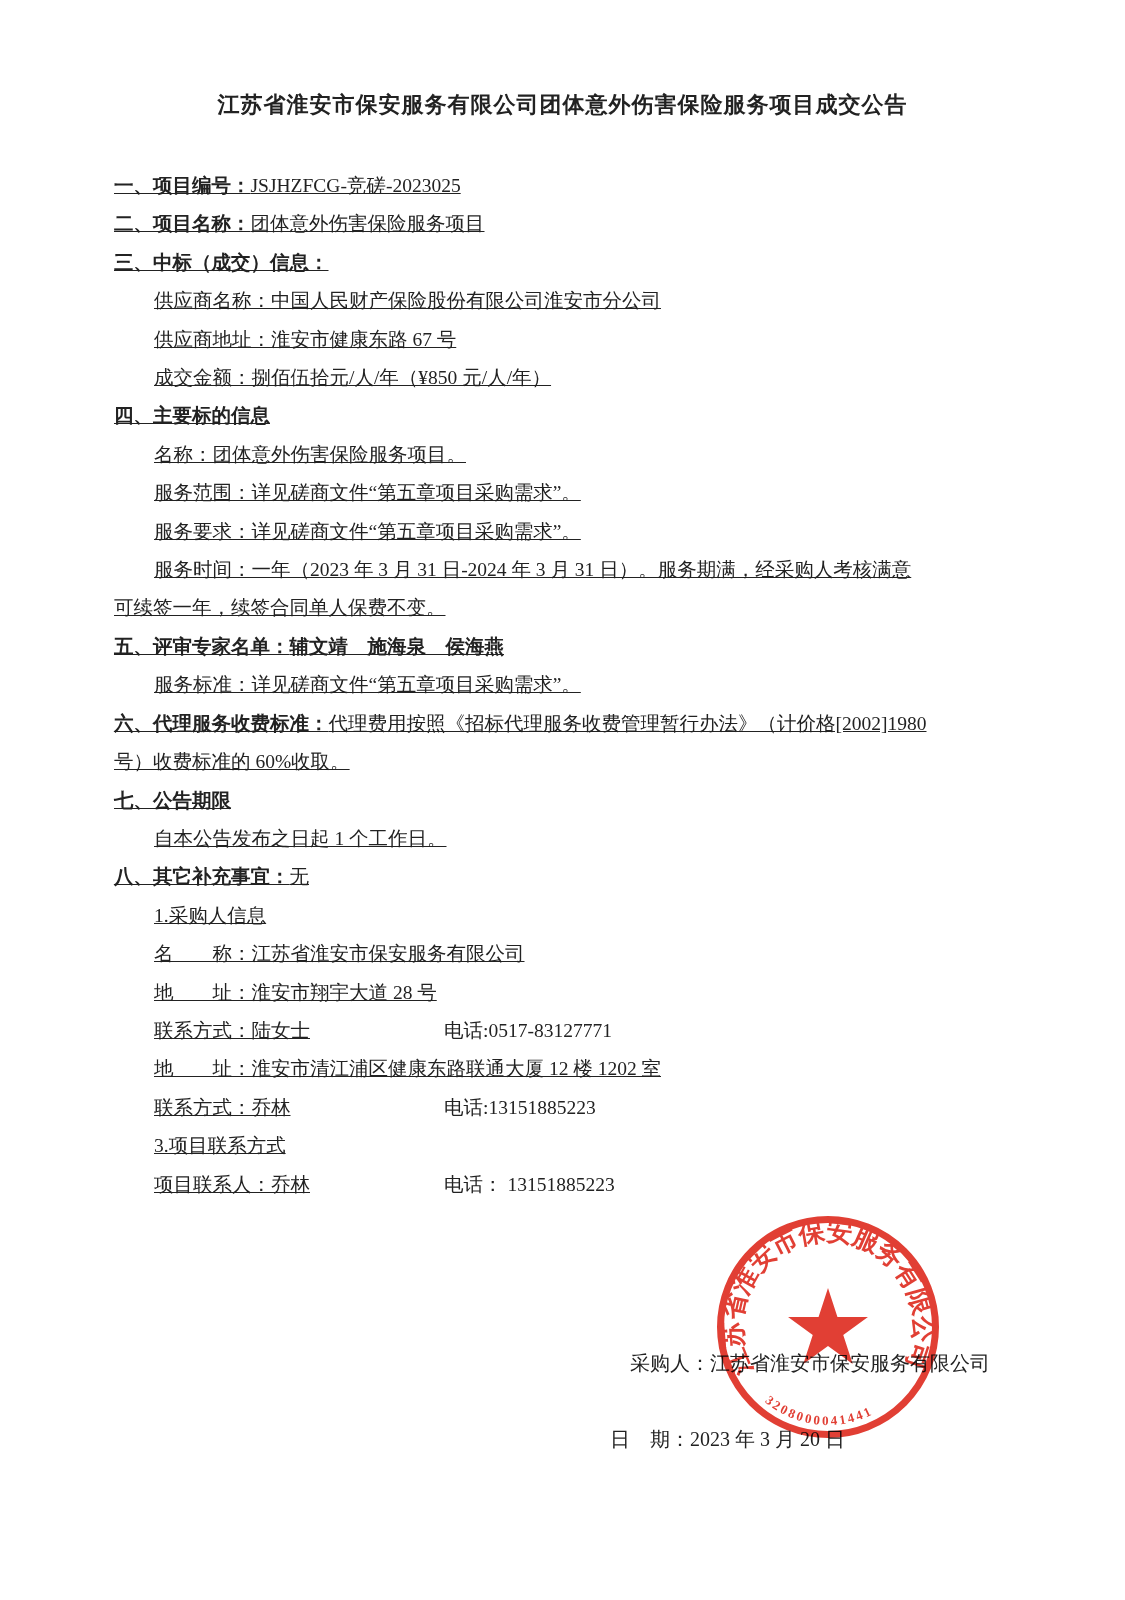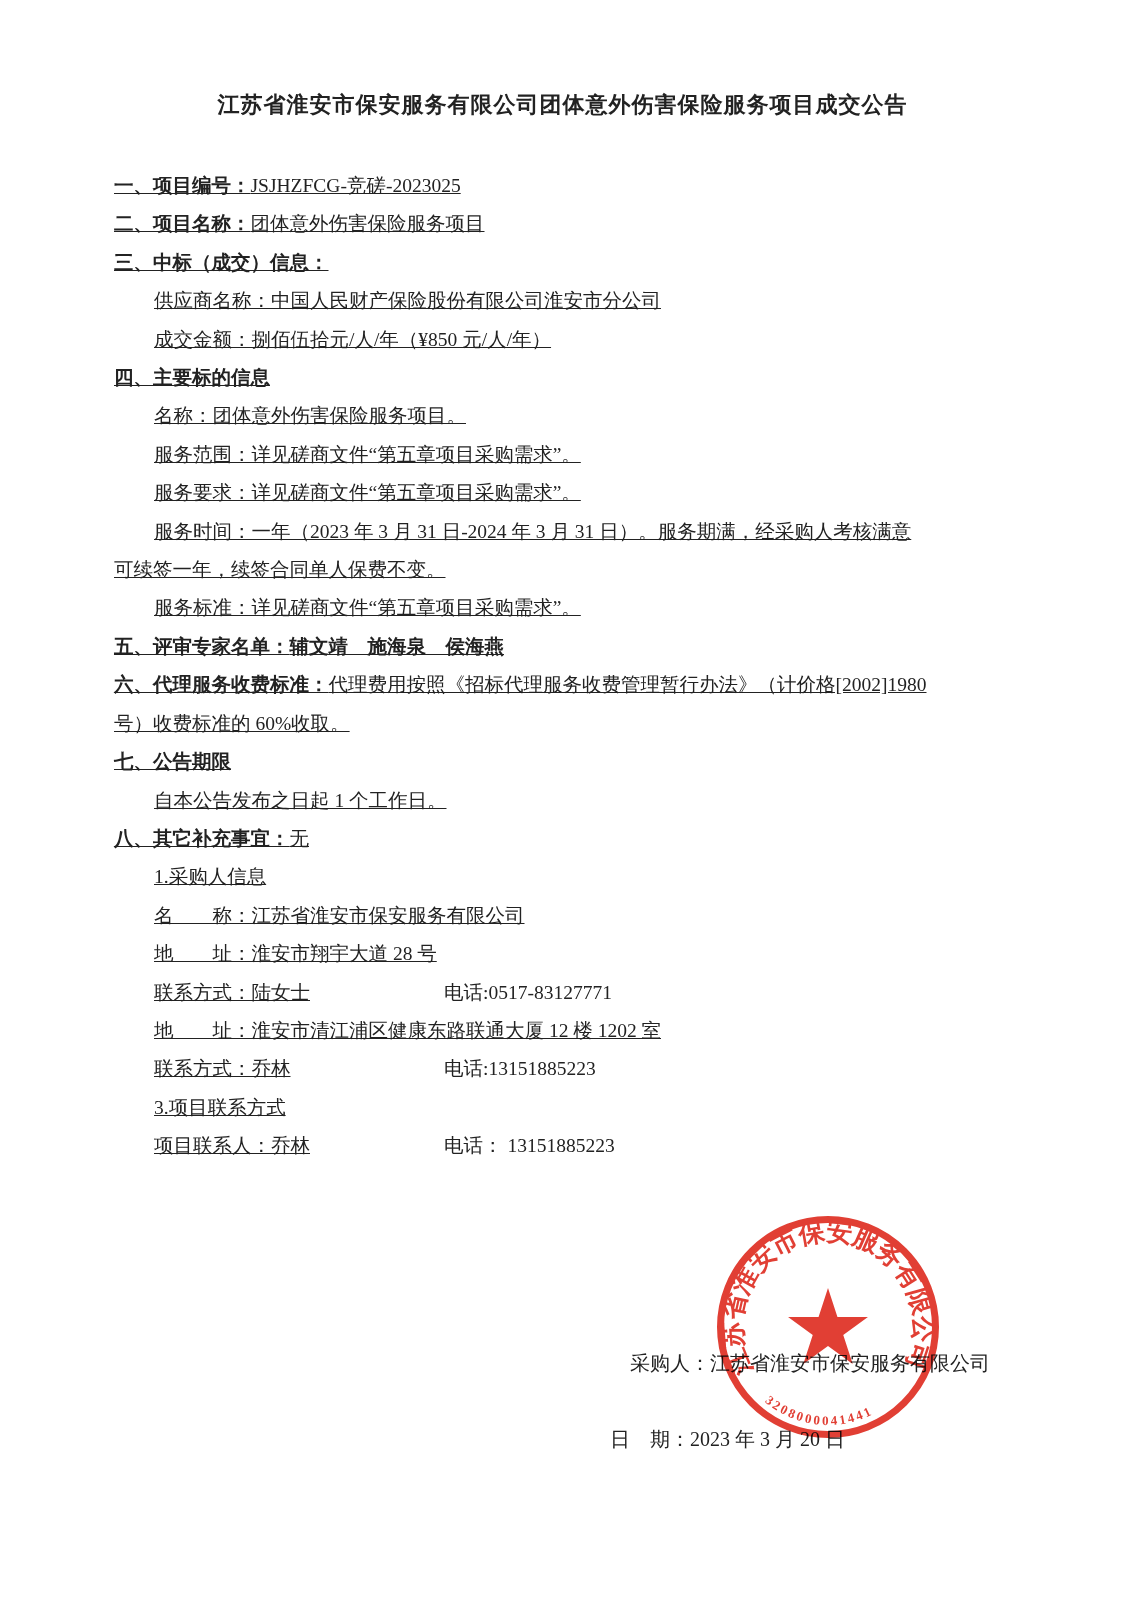--- a/index.html
+++ b/index.html
@@ -50,29 +50,30 @@
 
 <div class="page">
 
   <div class="title">江苏省淮安市保安服务有限公司团体意外伤害保险服务项目成交公告</div>
 
   <div class="doc">
       <p class="line"><span class="b">一、项目编号：</span><span>JSJHZFCG-竞磋-2023025</span></p>
       <p class="line"><span class="b">二、项目名称：</span><span>团体意外伤害保险服务项目</span></p>
       <p class="line"><span class="b">三、中标（成交）信息：</span></p>
       <p class="line ind"><span>供应商名称：中国人民财产保险股份有限公司淮安市分公司</span></p>
+      <p class="line ind"><span>供应商地址：淮安市健康东路 67 号</span></p>
       <p class="line ind"><span>成交金额：捌佰伍拾元/人/年（¥850 元/人/年）</span></p>
       <p class="line"><span class="b">四、主要标的信息</span></p>
       <p class="line ind"><span>名称：团体意外伤害保险服务项目。</span></p>
       <p class="line ind"><span>服务范围：详见磋商文件“第五章项目采购需求”。</span></p>
       <p class="line ind"><span>服务要求：详见磋商文件“第五章项目采购需求”。</span></p>
       <p class="line ind"><span>服务时间：一年（2023 年 3 月 31 日-2024 年 3 月 31 日）。服务期满，经采购人考核满意</span></p>
       <p class="line"><span>可续签一年，续签合同单人保费不变。</span></p>
+      <p class="line"><span class="b">五、评审专家名单：</span><span class="b">辅文靖　施海泉　侯海燕</span></p>
       <p class="line ind"><span>服务标准：详见磋商文件“第五章项目采购需求”。</span></p>
-      <p class="line"><span class="b">五、评审专家名单：</span><span class="b">辅文靖　施海泉　侯海燕</span></p>
       <p class="line"><span class="b">六、代理服务收费标准：</span><span>代理费用按照《招标代理服务收费管理暂行办法》（计价格[2002]1980</span></p>
       <p class="line"><span>号）收费标准的 60%收取。</span></p>
       <p class="line"><span class="b">七、公告期限</span></p>
       <p class="line ind"><span>自本公告发布之日起 1 个工作日。</span></p>
       <p class="line"><span class="b">八、其它补充事宜：</span><span>无</span></p>
       <p class="line ind"><span>1.采购人信息</span></p>
       <p class="line ind"><span>名　　称：江苏省淮安市保安服务有限公司</span></p>
       <p class="line ind"><span>地　　址：淮安市翔宇大道 28 号</span></p>
       <p class="line ind"><span>联系方式：陆女士</span><span class="phone">电话:0517-83127771</span></p>
       <p class="line ind"><span>地　　址：淮安市清江浦区健康东路联通大厦 12 楼 1202 室</span></p>

